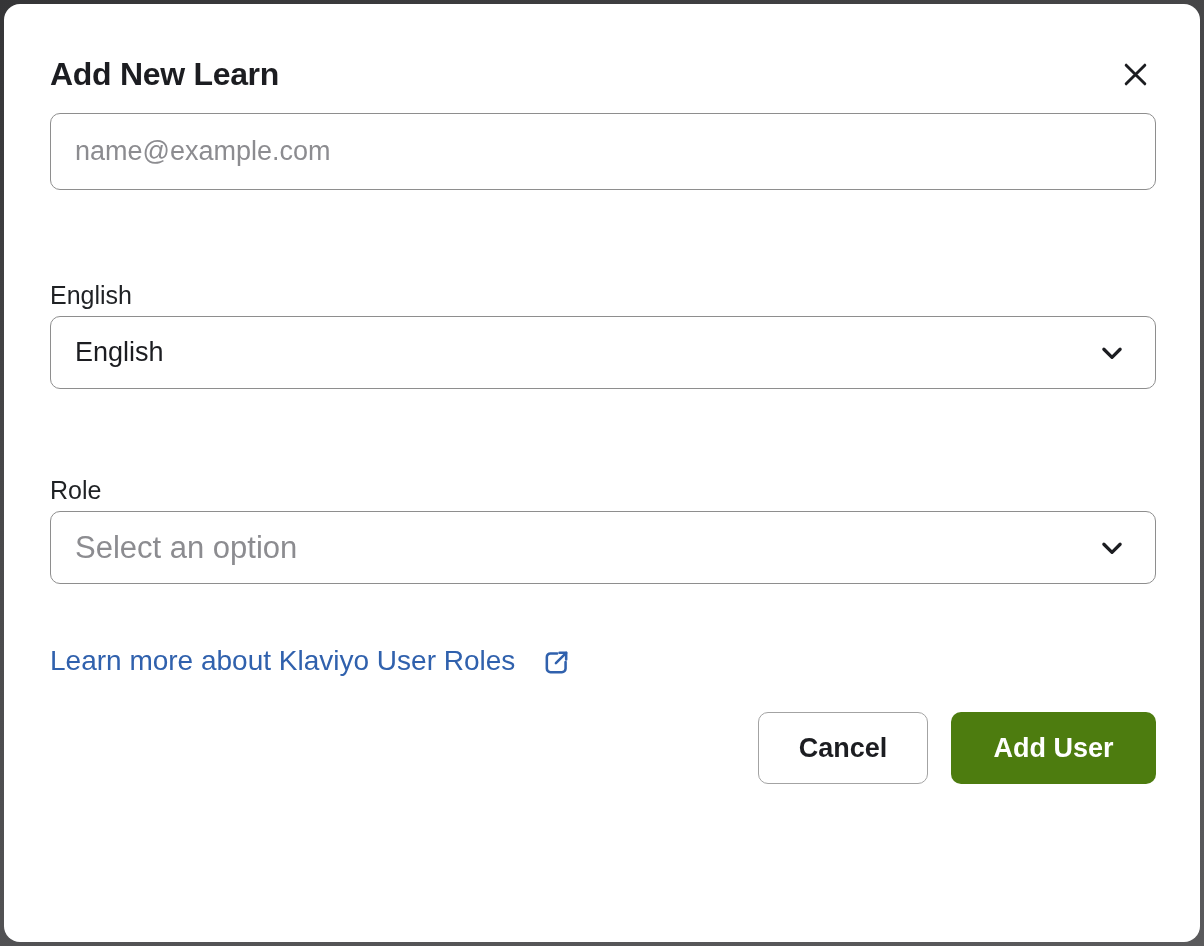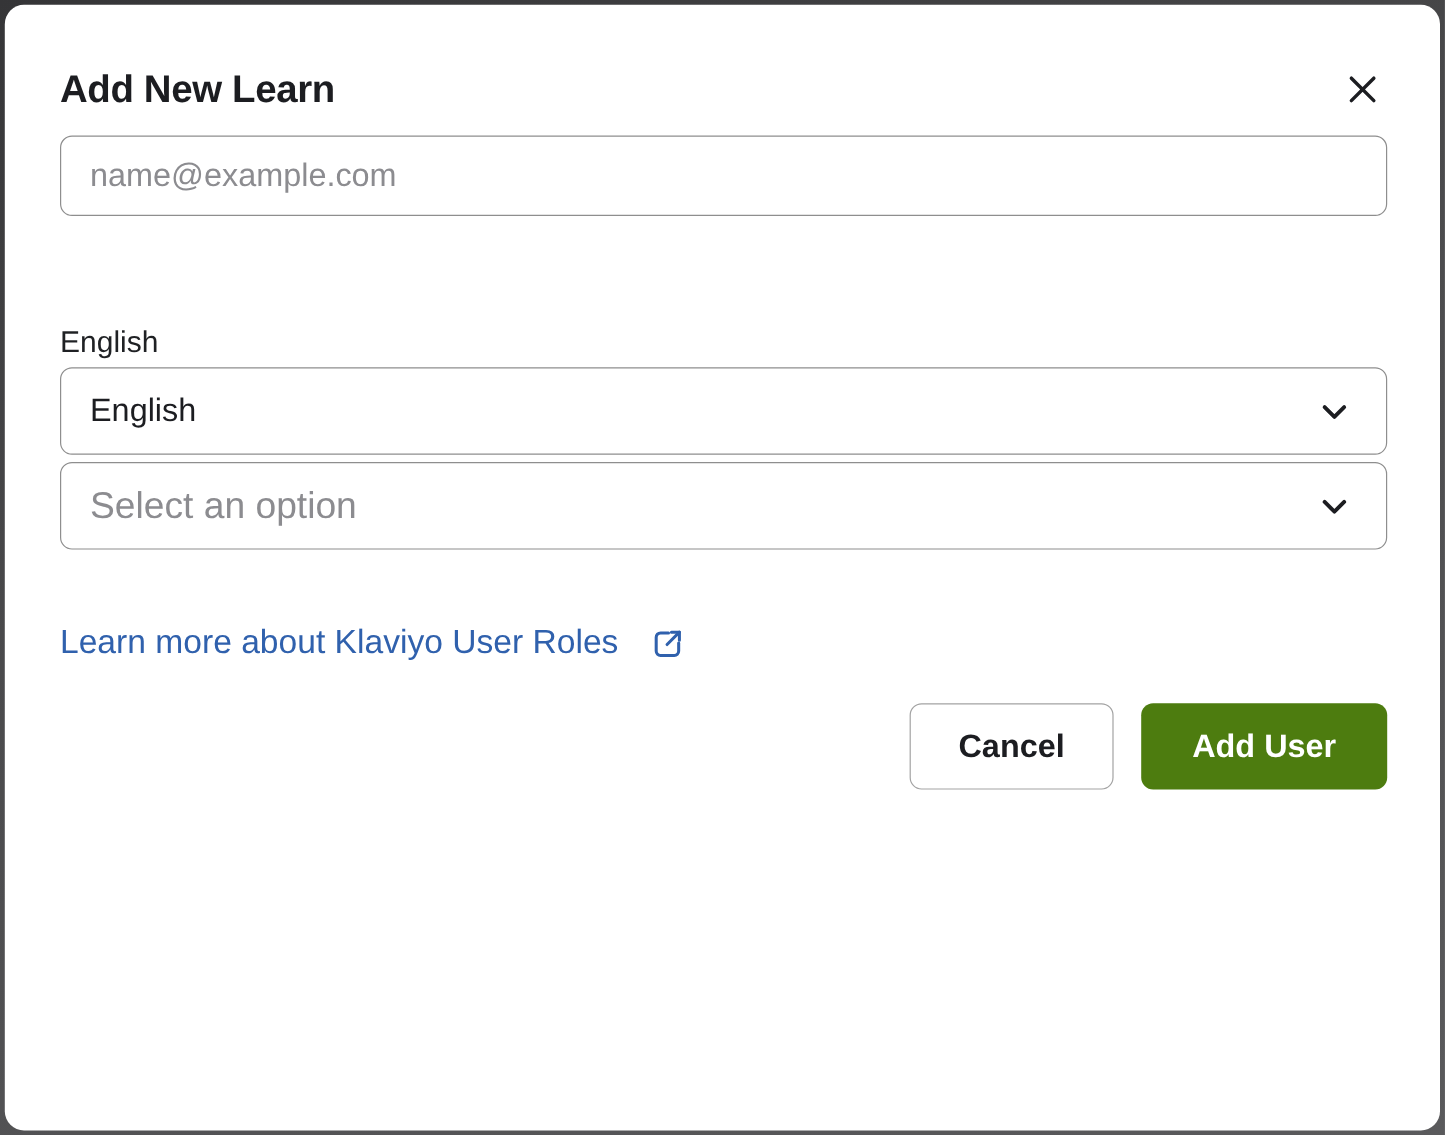--- a/index.html
+++ b/index.html
@@ -53,21 +53,21 @@
     font-weight: 400;
     color: #1f2124;
   }
   .label-email { margin-top: 63px; }
   .label-language { margin-top: 90px; }
   .label-role { margin-top: 86px; }
 
   .text-input {
     margin-top: 20px;
     width: 100%;
-    height: 67px;
+    height: 77px;
     border: 1.5px solid #8e8e8e;
     border-radius: 10px;
     font-family: "Liberation Sans", "DejaVu Sans", sans-serif;
     font-size: 27px;
     color: #1c1d21;
     padding: 0 24px;
     outline: none;
     background: #fff;
   }
   .text-input::placeholder { color: #8c8c90; opacity: 1; }
@@ -154,20 +154,21 @@
     <input class="text-input" type="text" placeholder="name@example.com" style="">
 
     <label class="field-label label-language">English</label>
     <div class="select-box">
       <span class="select-value">English</span>
       <svg class="chevron" width="30" height="30" viewBox="0 0 24 24" fill="none" stroke="#1c1d21" stroke-width="2.6" stroke-linecap="round" stroke-linejoin="round">
         <path d="M5.5 9 L12 15.5 L18.5 9"></path>
       </svg>
     </div>
 
+    <label class="field-label label-role">Role</label>
     <div class="select-box">
       <span class="select-placeholder">Select an option</span>
       <svg class="chevron" width="30" height="30" viewBox="0 0 24 24" fill="none" stroke="#1c1d21" stroke-width="2.6" stroke-linecap="round" stroke-linejoin="round">
         <path d="M5.5 9 L12 15.5 L18.5 9"></path>
       </svg>
     </div>
 
     <a class="roles-link">
       <span>Learn more about Klaviyo User Roles</span>
       <svg class="ext-icon" width="29" height="29" viewBox="0 0 24 24" fill="none" stroke="#3061ad" stroke-width="2.1" stroke-linecap="round" stroke-linejoin="round">

